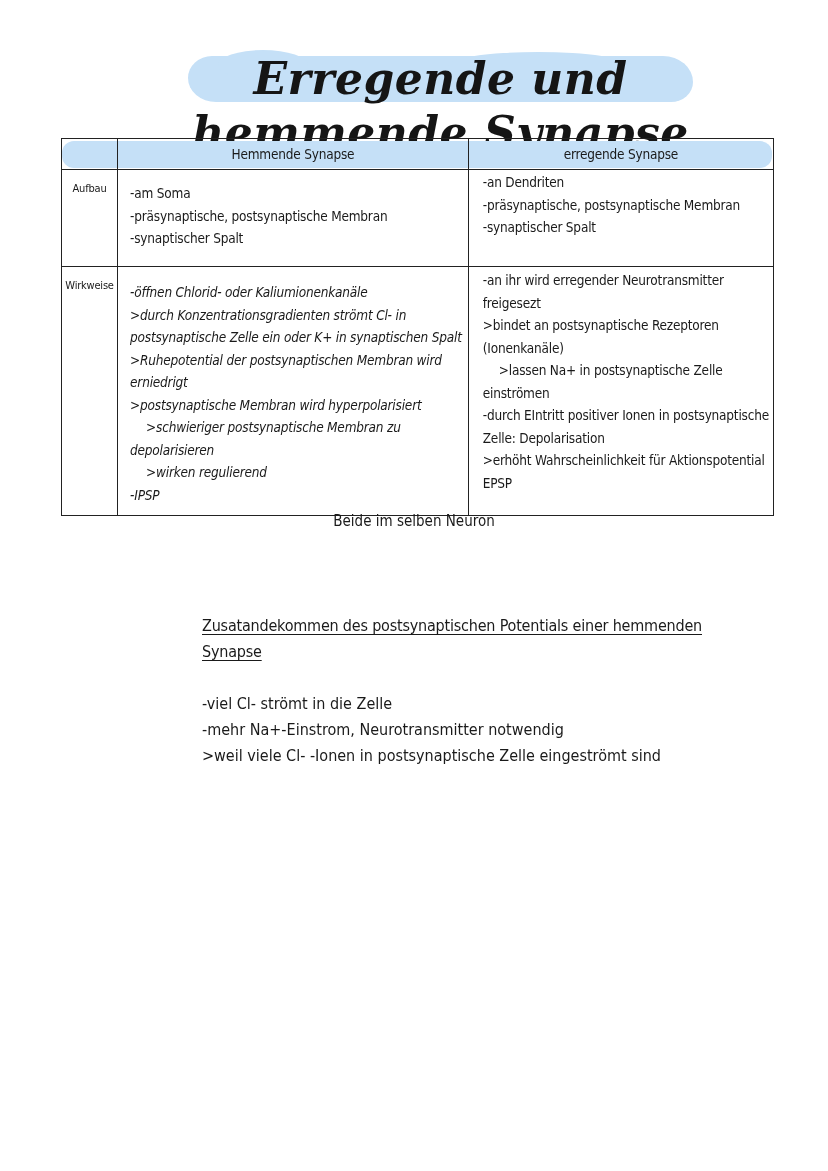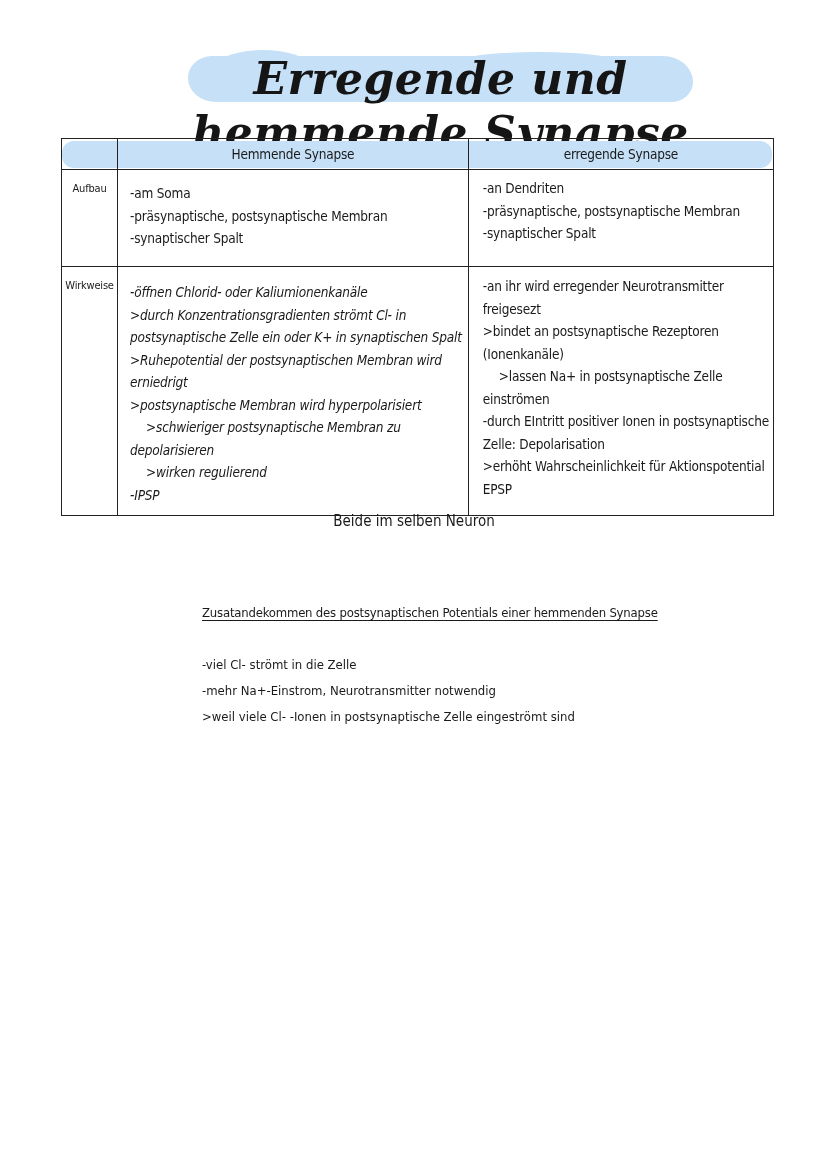--- a/index.html
+++ b/index.html
@@ -91,42 +91,41 @@
     .row-label {
       text-align: center;
       padding-top: 8px !important;
       font-size: 11px;
     }
     .cell-content {
       padding: 4px 6px 2px 12px;
     }
     .cell-content-right {
       padding: 0 4px 2px 14px;
-      margin-top: 6px;
     }
     .line { display: block; white-space: nowrap; }
     .indent { padding-left: 16px; }
     .row-aufbau td { height: 88px; }
     .row-wirkweise td { height: 240px; }
 
     .note-below {
       position: absolute;
       left: 0;
       width: 828px;
       top: 510px;
       text-align: center;
       font-size: 15px;
       line-height: 22px;
     }
     .section2 {
       position: absolute;
       left: 202px;
-      top: 600px;
+      top: 613px;
       width: 560px;
-      font-size: 13px;
+      font-size: 16px;
       line-height: 26px;
     }
     .section2-title {
       text-decoration: underline;
       text-underline-offset: 3px;
       display: block;
       margin-bottom: 26px;
       letter-spacing: -0.2px;
     }
     .section2 .line { display: block; white-space: nowrap; }

